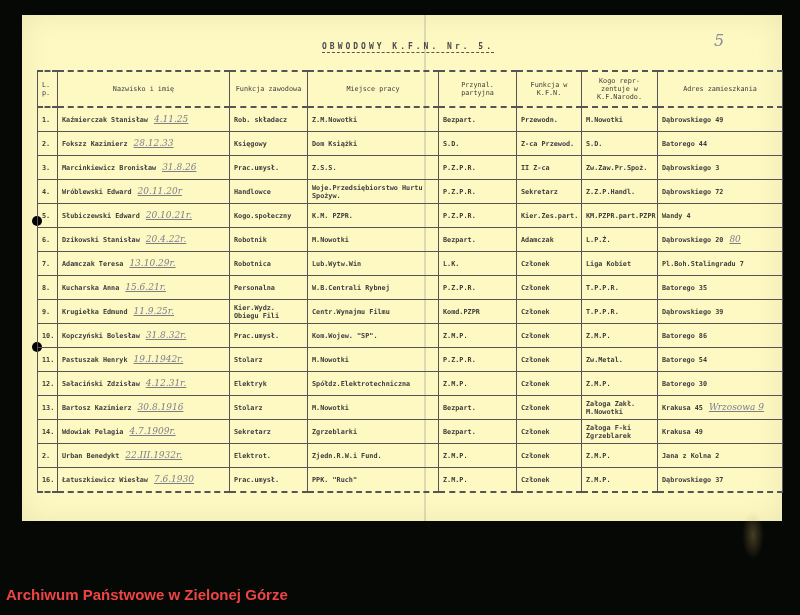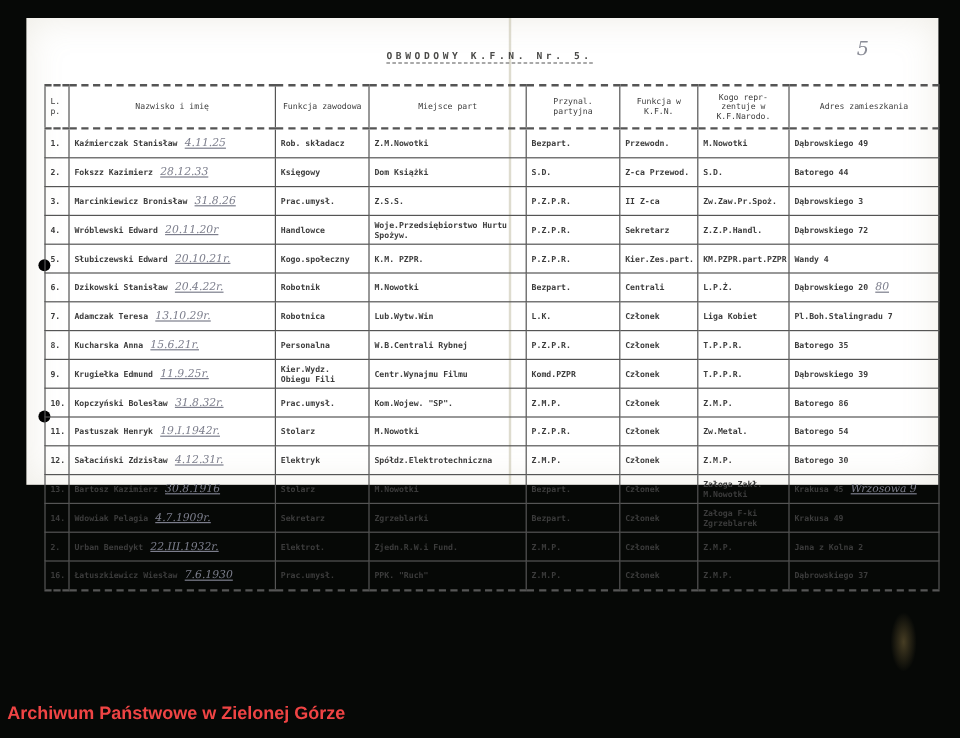--- a/index.html
+++ b/index.html
@@ -1,17 +1,17 @@
 <!DOCTYPE html>
 <html><head>
 <meta charset="utf-8">
 <style>
   html, body { margin:0; padding:0; }
   body { width:800px; height:615px; background:#060806; position:relative; overflow:hidden; font-family:"DejaVu Sans Mono","Liberation Mono",monospace; }
-  .paper { position:absolute; left:22px; top:15px; width:760px; height:389px; background:#ffffff; box-shadow: inset 0 0 30px rgba(160,150,110,0.18); }
+  .paper { position:absolute; left:22px; top:15px; width:760px; height:506px; background:#fef9c3; box-shadow: inset 0 0 30px rgba(160,150,110,0.18); }
   .fold { position:absolute; left:402px; top:0; width:2px; height:100%; background:rgba(190,185,160,0.5); }
   .doc-title { position:absolute; left:300px; top:27px; font-size:8px; font-weight:bold; letter-spacing:3px; color:#4a4a48; border-bottom:1px dashed #555; padding-bottom:1px; }
   .page-num { position:absolute; left:692px; top:16px; font-size:16px; color:#8a8c96; font-family:"DejaVu Serif",serif; font-style:italic; }
   table.reg { position:absolute; left:15px; top:55px; width:745px; border-collapse:collapse; table-layout:fixed; }
   table.reg th, table.reg td { border:1px solid #555; font-size:6.8px; color:#3c3c3c; padding:0 4px; height:23px; vertical-align:middle; font-weight:bold; white-space:nowrap; overflow:hidden; line-height:8px; }
   table.reg thead th { height:34px; font-weight:normal; text-align:center; border-top:2px dashed #555; border-bottom:2px dashed #555; }
   table.reg tbody tr:last-child td { border-bottom:2px dashed #555; }
   table.reg th.lp, table.reg td.lp { text-align:right; padding-right:18px; }
   table.reg td { text-align:left; }
   .hand { font-family:"DejaVu Serif",serif; font-style:italic; font-weight:normal; color:#7c7e8c; font-size:9px; margin-left:6px;text-decoration:underline; }
@@ -40,21 +40,21 @@
       <col style="width:78px">
         <col style="width:65px">
         <col style="width:76px">
         <col style="width:125px">
     </colgroup>
     <thead>
       <tr>
         <th class="lp wrap">L. p.</th>
         <th class="wrap">Nazwisko i imię</th>
         <th class="wrap">Funkcja zawodowa</th>
-        <th class="wrap">Miejsce part</th>
+        <th class="wrap">Miejsce pracy</th>
         <th class="wrap">Przynal. partyjna</th>
         <th class="wrap">Funkcja w K.F.N.</th>
         <th class="wrap">Kogo repr- zentuje w K.F.Narodo.</th>
         <th class="wrap">Adres zamieszkania</th>
       </tr>
     </thead>
     <tbody id="rows">
         <tr>
           <td class="lp"><span>1.</span></td>
           <td><span>Kaźmierczak Stanisław</span><span class="hand">4.11.25</span></td>
@@ -104,21 +104,21 @@
           <td><span>Kier.Zes.part.</span></td>
           <td class="wrap"><span>KM.PZPR.part.PZPR</span></td>
           <td><span>Wandy 4</span></td>
         </tr>
         <tr>
           <td class="lp"><span>6.</span></td>
           <td><span>Dzikowski Stanisław</span><span class="hand">20.4.22r.</span></td>
           <td class="wrap"><span>Robotnik</span></td>
           <td class="wrap"><span>M.Nowotki</span></td>
           <td><span>Bezpart.</span></td>
-          <td><span>Centrali</span></td>
+          <td><span>Adamczak</span></td>
           <td class="wrap"><span>L.P.Ż.</span></td>
           <td><span>Dąbrowskiego 20</span><span class="hand">80</span></td>
         </tr>
         <tr>
           <td class="lp"><span>7.</span></td>
           <td><span>Adamczak Teresa</span><span class="hand">13.10.29r.</span></td>
           <td class="wrap"><span>Robotnica</span></td>
           <td class="wrap"><span>Lub.Wytw.Win</span></td>
           <td><span>L.K.</span></td>
           <td><span>Członek</span></td>

